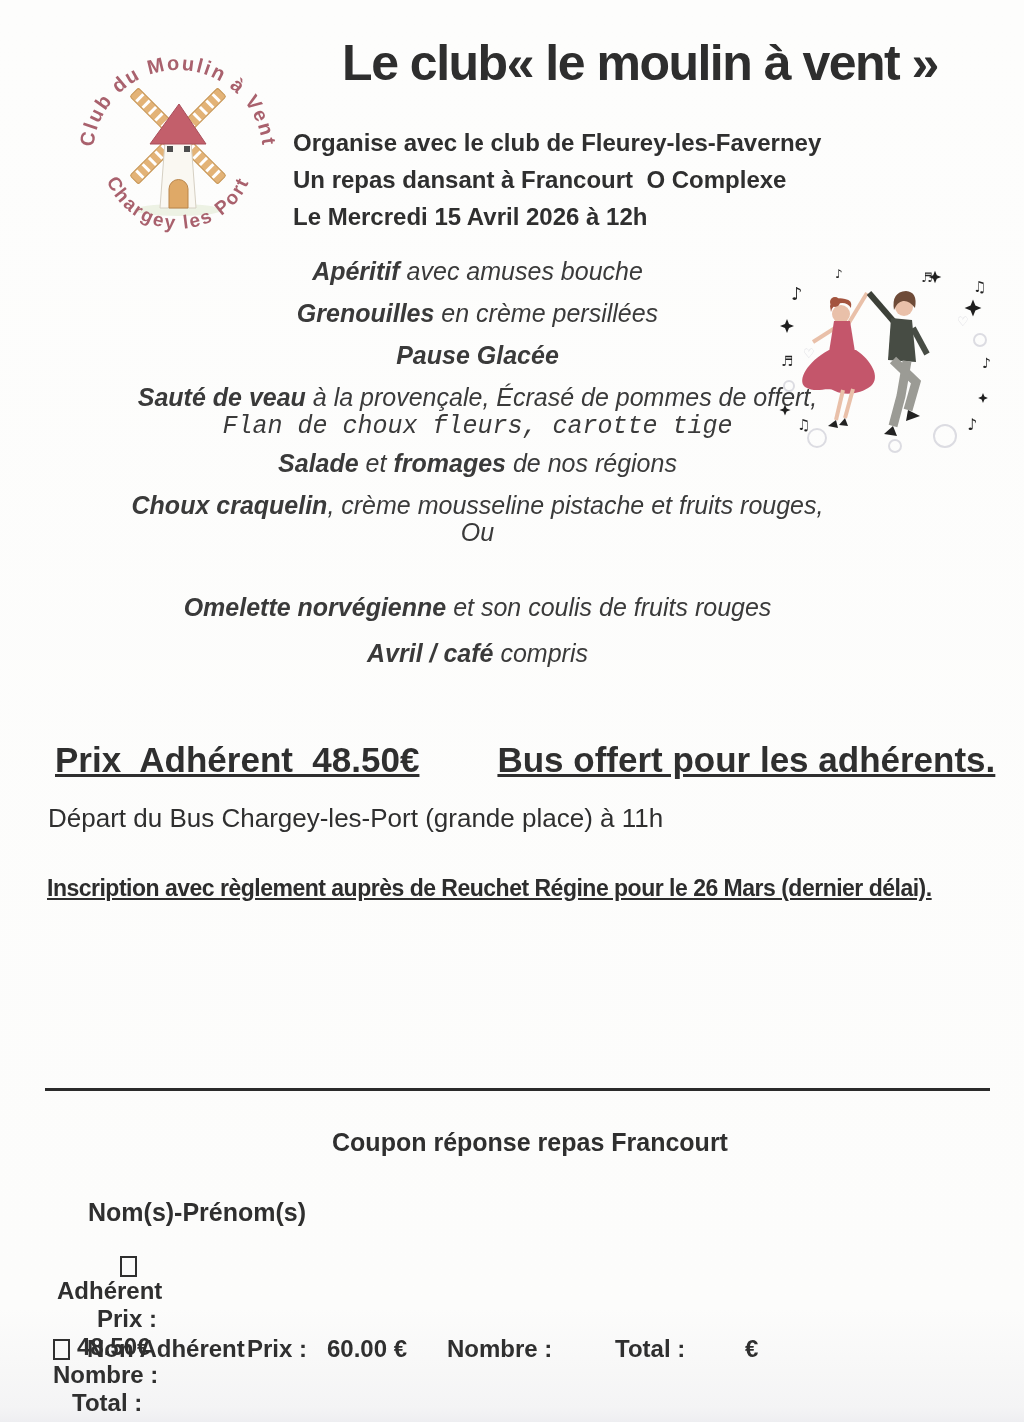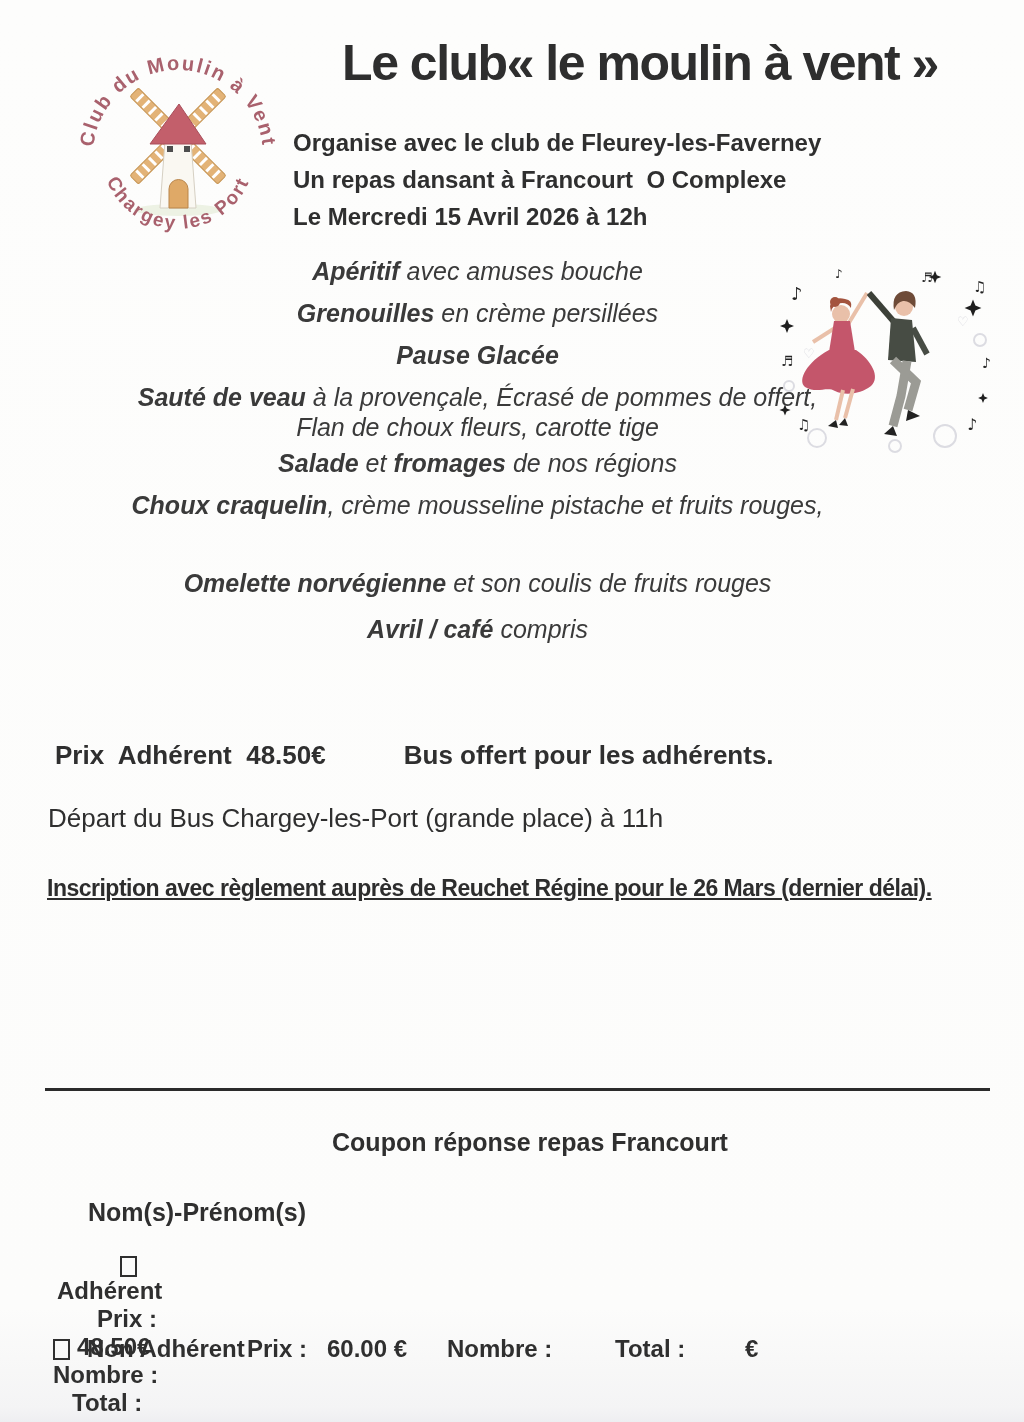--- a/index.html
+++ b/index.html
@@ -21,28 +21,28 @@
   .intro div{font-size:24px;font-weight:bold;line-height:37px;white-space:pre;}
 
   .logo{position:absolute;left:80px;top:48px;width:196px;height:202px;}
 
   
   .menu-col{position:absolute;left:40px;top:256px;width:875px;text-align:center;color:#3a3a3a;}
   .menu-head{font-size:26px;font-weight:bold;letter-spacing:1px;margin-bottom:36px;font-style:normal;}
   .menu-line{font-size:25px;font-style:italic;line-height:30px;margin-bottom:12px;}
   .menu-line b{font-weight:bold;}
   .menu-line.mb0{margin-bottom:0;}
-  .menu-line.mb6{margin-bottom:6px;}
+  .menu-line.mb6{margin-bottom:6px;font-family:Liberation Mono, monospace;}
   .menu-line.mb16{margin-bottom:16px;margin-top:48px;}
   .menu-line.small{line-height:24px;margin-bottom:2px;}
 
   .dancers{position:absolute;left:775px;top:268px;width:220px;height:188px;}
 
   
-  .prix-line{position:absolute;left:55px;top:740px;font-size:26px;font-weight:bold;white-space:pre;color:#2f2f2f;}
+  .prix-line{position:absolute;left:55px;top:740px;font-size:35px;font-weight:bold;white-space:pre;color:#2f2f2f;text-decoration:underline;}
   .prix-line .gap{display:inline-block;width:78px;}
   .depart-line{position:absolute;left:48px;top:803px;font-size:26px;font-weight:normal;color:#2f2f2f;white-space:pre;}
 
   .highlight-bar{
     position:absolute;left:45px;top:859px;width:945px;height:43px;
     display:flex;align-items:center;
   }
   .highlight-bar span{
     font-size:23px;font-weight:bold;text-decoration:underline;
     letter-spacing:-0.5px;white-space:nowrap;color:#2d2d2d;padding-left:2px;margin-top:15px;
@@ -120,20 +120,21 @@
 
   <div class="menu-col">
     <div id="menu-lines">
         <div class="menu-line"><b>Apéritif</b><span> avec amuses bouche</span></div>
         <div class="menu-line"><b>Grenouilles</b><span> en crème persillées</span></div>
         <div class="menu-line"><b>Pause Glacée</b></div>
         <div class="menu-line mb0"><b>Sauté de veau</b><span> à la provençale, Écrasé de pommes de offert,</span></div>
         <div class="menu-line mb6"><span>Flan de choux fleurs, carotte tige</span></div>
         <div class="menu-line"><b>Salade</b><span> et </span><b>fromages</b><span> de nos régions</span></div>
         <div class="menu-line mb0"><b>Choux craquelin</b><span>, crème mousseline pistache et fruits rouges,</span></div>
+        <div class="menu-line small"><span>Ou</span></div>
         <div class="menu-line mb16"><b>Omelette norvégienne</b><span> et son coulis de fruits rouges</span></div>
         <div class="menu-line"><b>Avril / café</b><span> compris</span></div>
       </div>
   </div>
 
   <div class="dancers">
     <svg width="220" height="188" viewBox="0 0 220 188">
       <defs>
         <path id="sparkle" d="M 0,-7 L 2,-2 L 7,0 L 2,2 L 0,7 L -2,2 L -7,0 L -2,-2 Z"></path>
       </defs>

